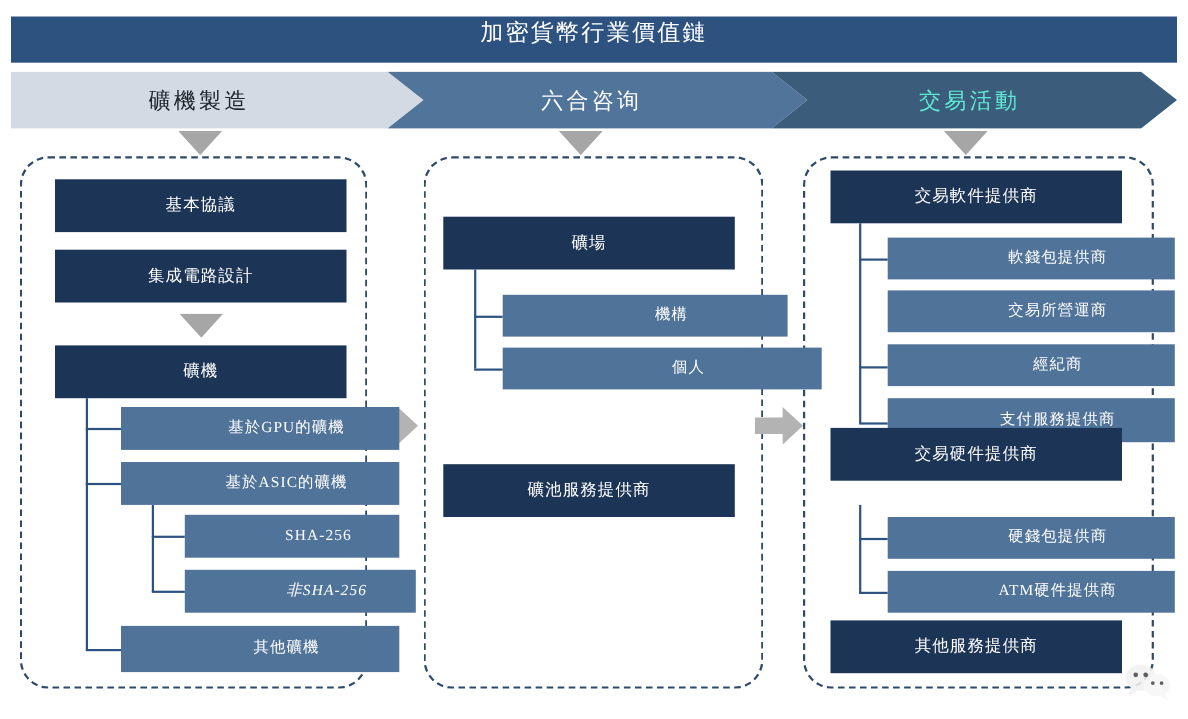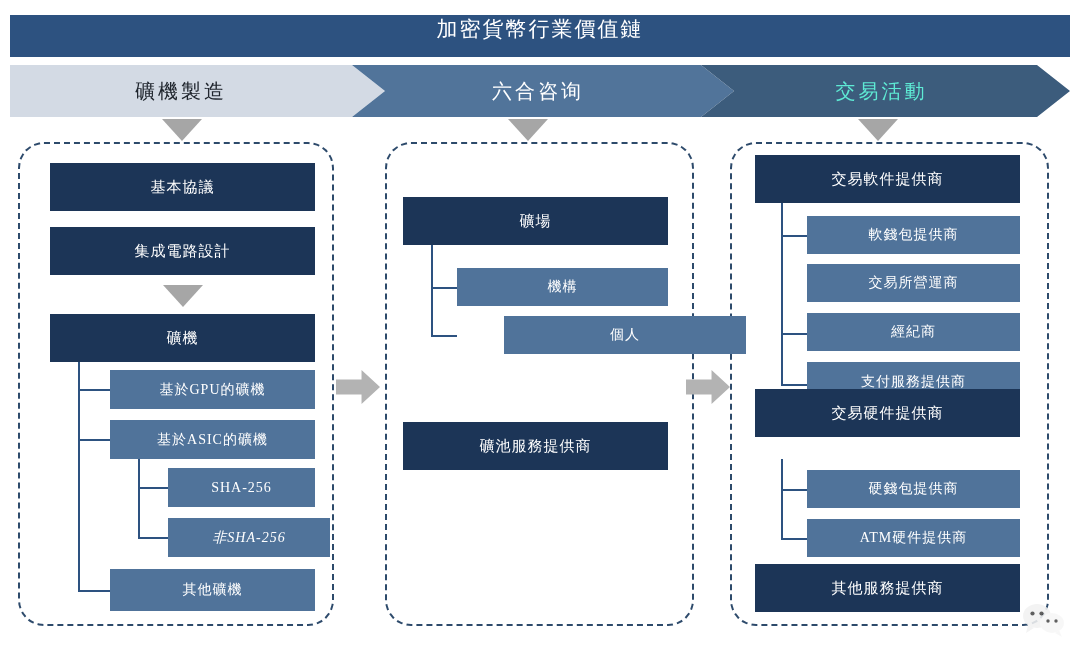--- a/index.html
+++ b/index.html
@@ -61,21 +61,21 @@
 
   
   .node{
     position:absolute;
     display:flex;align-items:center;justify-content:center;
     color:#ffffff;
     text-align:center;
     line-height:1.1;
   }
   .node.dark{background:#1c3557;font-size:15px;letter-spacing:1px;}
-  .node.mid{background:#50739a;font-size:14px;letter-spacing:1px;}
+  .node.mid{background:#50739a;font-size:14px;letter-spacing:1px;padding-left:48px;}
 
   
   .conn{position:absolute;background:#2d5280;}
   .conn-v{width:1.6px;}
   .conn-h{height:1.6px;}
 
   
   .flow-arrow{
     position:absolute;width:44px;height:34px;background:#b3b3b3;
     clip-path:polygon(0 28%, 58% 28%, 58% 0, 100% 50%, 58% 100%, 58% 72%, 0 72%);
@@ -168,21 +168,21 @@
     <span>礦場</span>
   </div>
 
   <div class="conn conn-v" style="left:431px;top:245px;height:90px;"></div>
   <div class="conn conn-h" style="left:431px;top:287px;width:26px;"></div>
   <div class="conn conn-h" style="left:431px;top:335px;width:26px;"></div>
 
   <div class="node mid" style="left:457px;top:268px;width:211px;height:38px;">
     <span>機構</span>
   </div>
-  <div class="node mid" style="left:457px;top:316px;width:242px;height:38px;margin-left:47px;">
+  <div class="node mid" style="left:457px;top:316px;width:242px;height:38px;">
     <span>個人</span>
   </div>
 
   <div class="node dark" style="left:403px;top:422px;width:265px;height:48px;">
     <span>礦池服務提供商</span>
   </div>
 
   <div class="node dark" style="left:755px;top:155px;width:265px;height:48px;">
     <span>交易軟件提供商</span>
   </div>

